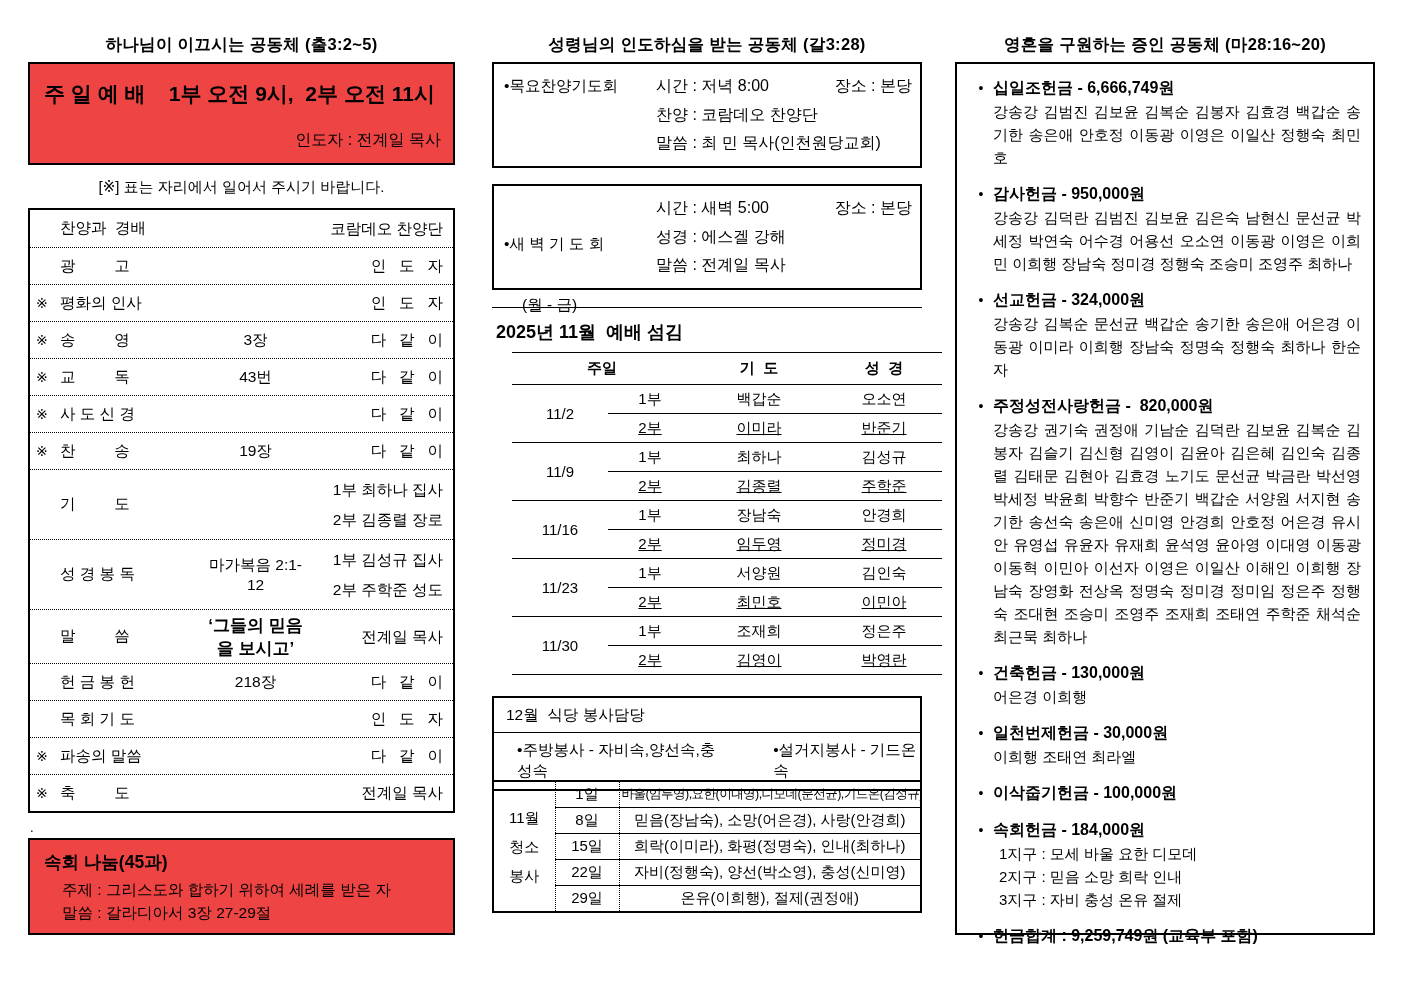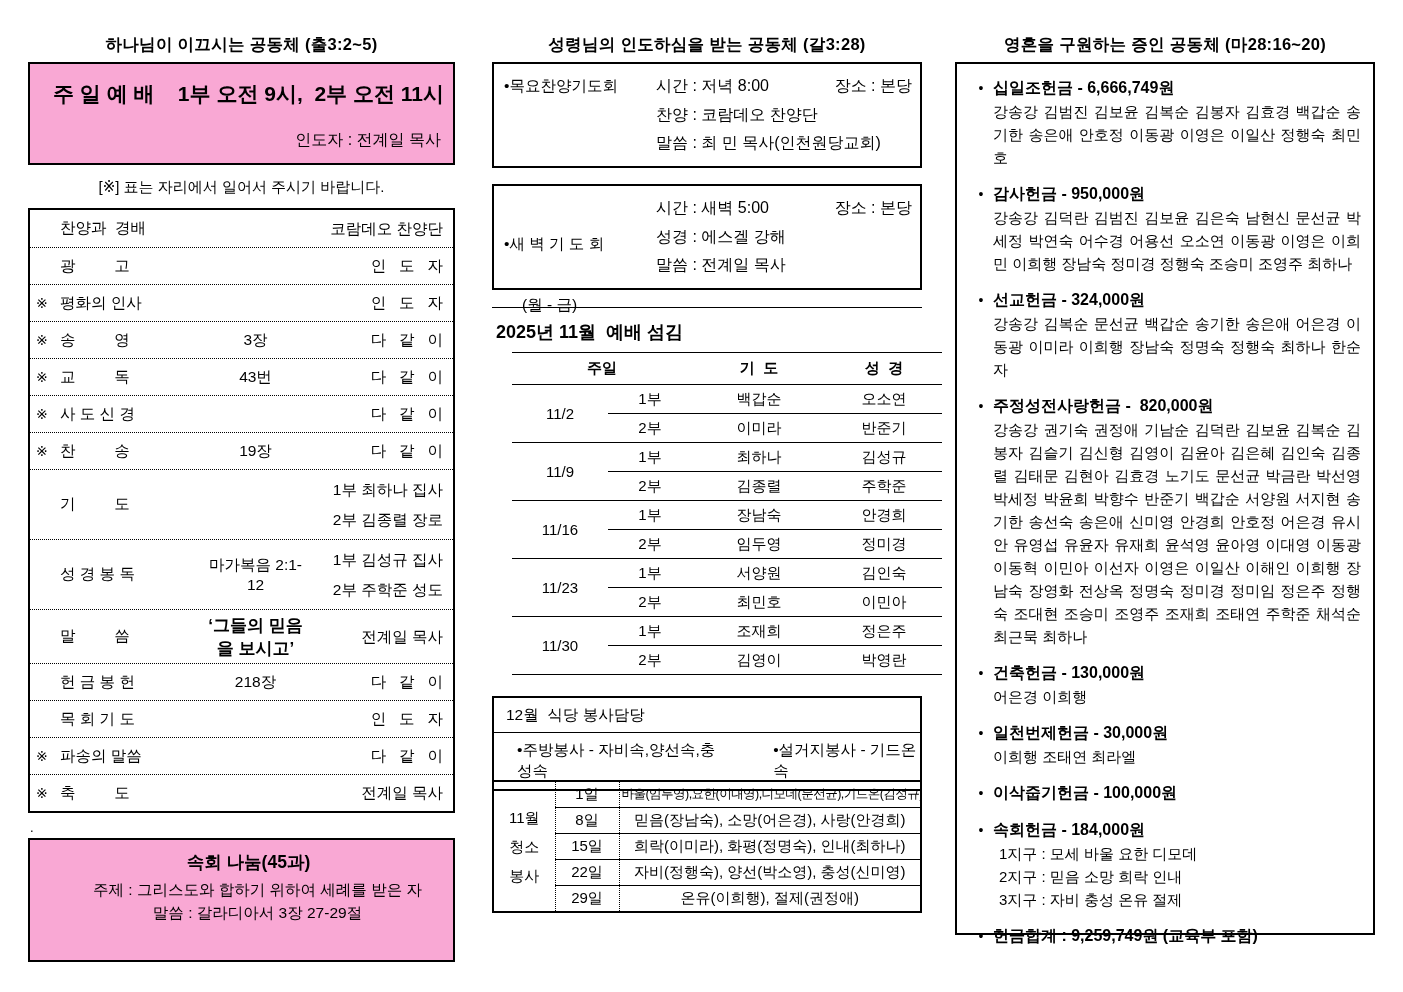--- a/index.html
+++ b/index.html
@@ -2,21 +2,21 @@
 <html><head>
 <meta charset="utf-8">
 <style>
   html,body{margin:0;padding:0;}
   body{
     width:1403px;height:992px;position:relative;background:#ffffff;color:#000;
     font-family:"Liberation Sans","DejaVu Sans",sans-serif;font-size:15px;
   }
   .abs{position:absolute;}
   .col-title{font-weight:700;font-size:16.5px;text-align:center;letter-spacing:.3px;white-space:pre-wrap;}
-  .box{border:2.5px solid #000;box-sizing:border-box;background:#f9a8d4;text-align:center;}
+  .box{border:2.5px solid #000;box-sizing:border-box;background:#ef4444;}
 
   
   .mainline{font-weight:700;font-size:21px;padding:16px 0 0 14px;white-space:pre-wrap;}
   .mainleader{position:absolute;right:12px;bottom:12px;font-size:16px;}
   .standnote{text-align:center;font-size:15px;}
   .wtable{border:2.5px solid #000;box-sizing:border-box;}
   .wrow{display:flex;align-items:center;min-height:37px;box-sizing:border-box;justify-content:flex-end;}
   .wrow + .wrow{border-top:1.5px dotted #000;}
   .wrow.tall{min-height:70px;}
   .wrow.sermonrow{min-height:54px;}
@@ -35,21 +35,21 @@
   .pbox-left .days{padding-left:18px;margin-top:4px;}
   .pbox-right{flex:1;display:flex;flex-direction:column;justify-content:space-between;padding:12px 8px 12px 0;}
   .prow{display:flex;font-size:16px;white-space:pre-wrap;}
   .pplace{margin-left:auto;}
   .divider{border-top:1.5px solid #000;height:0;}
   .svc-heading{font-weight:700;font-size:18px;white-space:pre-wrap;}
   table.svc{border-collapse:collapse;width:100%;font-size:15px;table-layout:fixed;}
   table.svc th{border-top:1.8px solid #000;border-bottom:1.8px solid #000;font-weight:700;padding:6px 0;text-align:center;white-space:pre-wrap;}
   table.svc td{text-align:center;padding:4.5px 0;white-space:pre-wrap;}
   table.svc tr.g td{border-top:1.8px solid #000;}
-  table.svc tr.s td{border-top:1.1px solid #000;}
+  table.svc tr.s td{border-top:1.1px solid #000;text-decoration:underline;}
   table.svc tr.last td, table.svc td.dlast{border-bottom:1.8px solid #000;}
   .decbox{border:2px solid #000;box-sizing:border-box;font-size:15.5px;}
   .dec-title{padding:7px 0 6px 12px;border-bottom:1.5px solid #000;white-space:pre-wrap;}
   .dec-body{display:flex;padding:7px 0 7px 23px;white-space:pre-wrap;}
   .dec-dish{margin-left:44px;}
   table.cln{border-collapse:collapse;border:2px solid #000;width:100%;font-size:15px;table-layout:fixed;}
   table.cln td{text-align:center;padding:3px 2px;box-sizing:border-box;}
   td.cside{width:62px;border-right:1.5px dotted #000;line-height:1.95;white-space:pre-line;}
   td.cday{width:64px;border-right:1.5px dotted #000;}
   tr.crow2 td.cday, tr.crow2 td.cnames{border-top:1.2px solid #000;}
@@ -161,21 +161,21 @@
   <div class="wrow">
       <span class="wmark">※</span>
       <span class="wlabel">축         도</span>
       <span class="wcenter"></span>
       <span class="wright">전계일 목사</span>
     </div>
 </div>
 
 <div class="abs straydot" style="left:30px;top:820px;">.</div>
 
-<div class="abs box" style="left:28px;top:838px;width:427px;height:124px;">
+<div class="abs box" style="left:28px;top:838px;width:427px;height:97px;">
   <div class="sgtitle">속회 나눔(45과)</div>
   <div class="sgline">주제 : 그리스도와 합하기 위하여 세례를 받은 자</div>
   <div class="sgline">말씀 : 갈라디아서 3장 27-29절</div>
 </div>
 
 <div class="abs col-title" style="left:492px;top:34px;width:430px;">성령님의 인도하심을 받는 공동체 (갈3:28)</div>
 
 <div class="abs pbox" style="left:492px;top:62px;width:430px;height:106px;">
   <div class="pbox-left">•목요찬양기도회</div>
   <div class="pbox-right">

